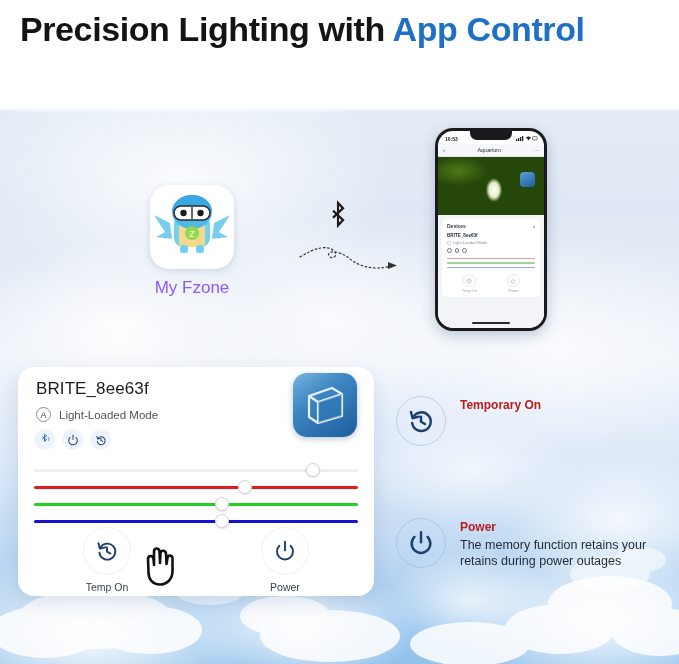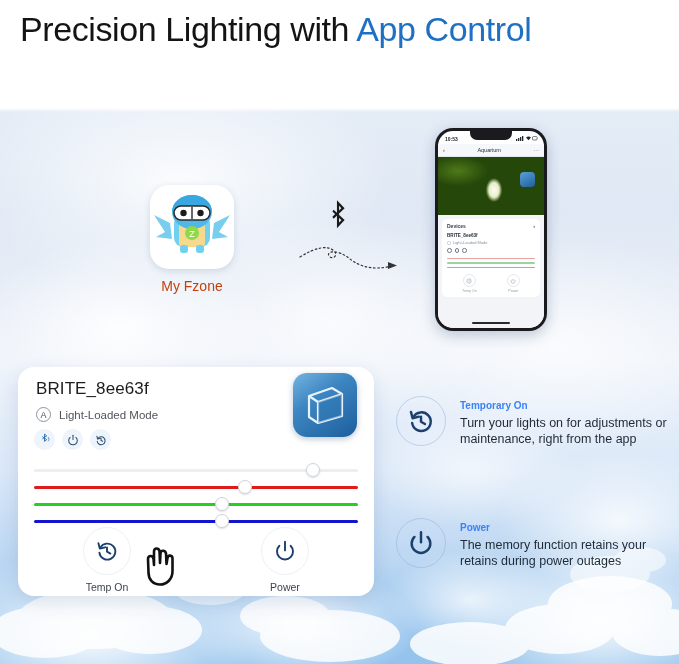--- a/index.html
+++ b/index.html
@@ -37,39 +37,39 @@
         #93c2ec 664px);
   }
   #sky-clouds {
     position: absolute; left:0; right:0; bottom:0; height: 200px;
     pointer-events: none;
   }
 
   
   #header { position: absolute; left: 20px; top: 8px; width: 652px; }
   #title {
-    font-size: 34px; font-weight: normal; color: #141414;
+    font-size: 34px; font-weight: bold; color: #141414;
     letter-spacing: -0.4px; line-height: 42px; white-space: nowrap;
   }
   #title .accent { color: #1f6fc4; }
   #subtitle {
     margin-top: 7px;
     font-size: 18.5px; color: #1c1c1c; line-height: 28px;
     letter-spacing: -0.1px;
   }
 
   
   #appicon-wrap { position: absolute; left: 146px; top: 185px; width: 92px; text-align: center; }
   #appicon {
     width: 84px; height: 84px; margin: 0 auto;
     background: #ffffff; border-radius: 19px;
     box-shadow: 0 2px 7px rgba(60,90,130,0.18);
     position: relative; overflow: hidden;
   }
-  #appicon-label { margin-top: 9px; font-size: 14px; color: #c2410c; }
+  #appicon-label { margin-top: 9px; font-size: 17px; color: #8b5cf6; }
 
   
   #bt-icon { position: absolute; left: 325px; top: 195px; }
   #bt-arrow { position: absolute; left: 298px; top: 235px; }
 
   
   #phone {
     position: absolute; left: 435px; top: 128px;
     width: 112px; height: 203px;
     background: #1b1b1f;
@@ -191,21 +191,21 @@
   
   .feature { position:absolute; display:flex; gap:14px; align-items:flex-start; }
   #feature-temp { left:396px; top:396px; }
   #feature-power { left:396px; top:518px; }
   .f-ring {
     width:50px;height:50px;border-radius:50%;
     border:1px solid rgba(135,170,210,0.45);
     display:flex;align-items:center;justify-content:center;
     flex: 0 0 50px;
   }
-  .f-title { font-size:10px; font-weight:bold; color:#3b82f6; line-height:19px; }
+  .f-title { font-size:12px; font-weight:bold; color:#b91c1c; line-height:19px; }
   .f-desc { font-size:12.5px; color:#1f2a36; line-height:15.5px; margin-top:1px; width:214px; }
 </style>
 </head>
 <body>
 
 <div id="sky"></div>
 <svg id="sky-clouds" viewBox="0 0 679 200">
   <g fill="#ffffff" opacity="0.85">
     <ellipse cx="95" cy="155" rx="78" ry="30"></ellipse>
     <ellipse cx="45" cy="168" rx="55" ry="26"></ellipse>
@@ -423,21 +423,20 @@
 <div class="feature" id="feature-temp">
   <div class="f-ring">
     <svg width="28" height="28" viewBox="0 0 24 24">
       <path d="M5.4 8.6 A8 8 0 1 1 4.4 13.6" fill="none" stroke="#1d3f6e" stroke-width="2.1" stroke-linecap="round"></path>
       <path d="M3.4 4.2 L4.8 9.6 L10.2 8.3" fill="none" stroke="#1d3f6e" stroke-width="2.1" stroke-linecap="round" stroke-linejoin="round"></path>
       <path d="M12 8.4 V12.6 L15.4 14.6" fill="none" stroke="#1d3f6e" stroke-width="2.1" stroke-linecap="round" stroke-linejoin="round"></path>
     </svg>
   </div>
   <div>
     <div class="f-title">Temporary On</div>
-    <div class="f-desc">Turn your lights on for adjustments or maintenance, right from the app</div>
   </div>
 </div>
 
 <div class="feature" id="feature-power">
   <div class="f-ring">
     <svg width="28" height="28" viewBox="0 0 24 24">
       <path d="M6.4 6.8 a8 8 0 1 0 11.2 0" fill="none" stroke="#1d3f6e" stroke-width="2.1" stroke-linecap="round"></path>
       <path d="M12 2.8 V11.4" stroke="#1d3f6e" stroke-width="2.1" stroke-linecap="round"></path>
     </svg>
   </div>

